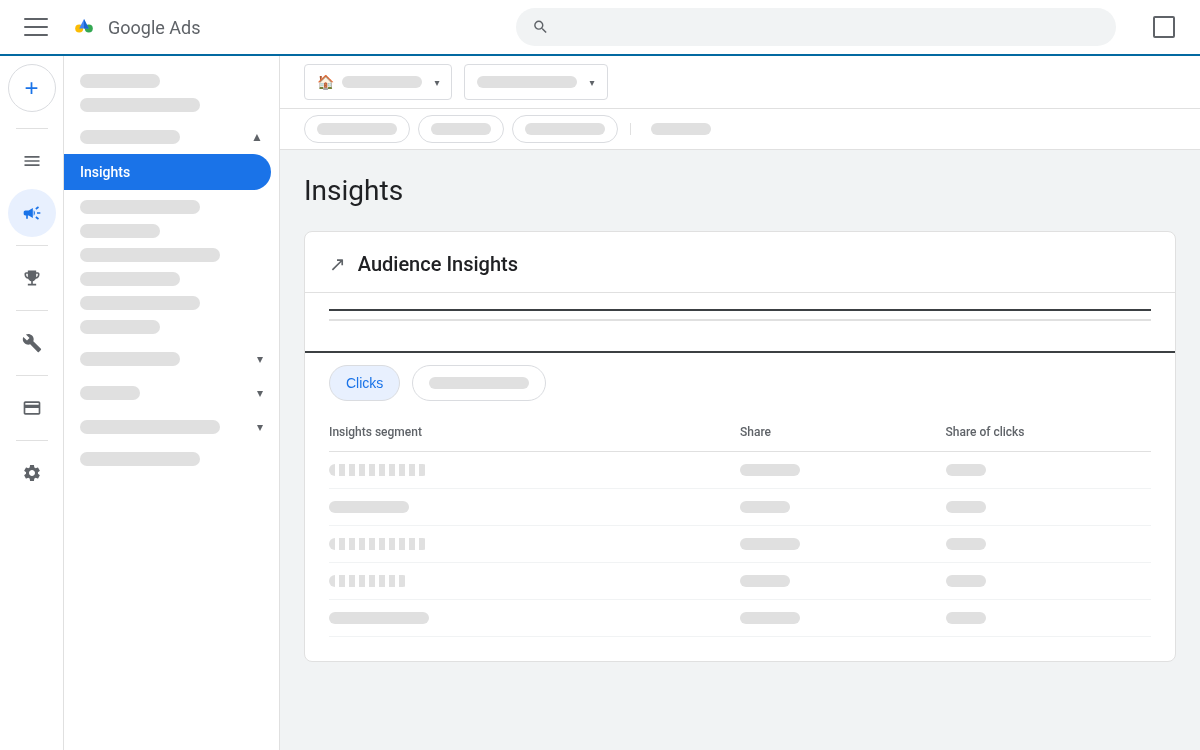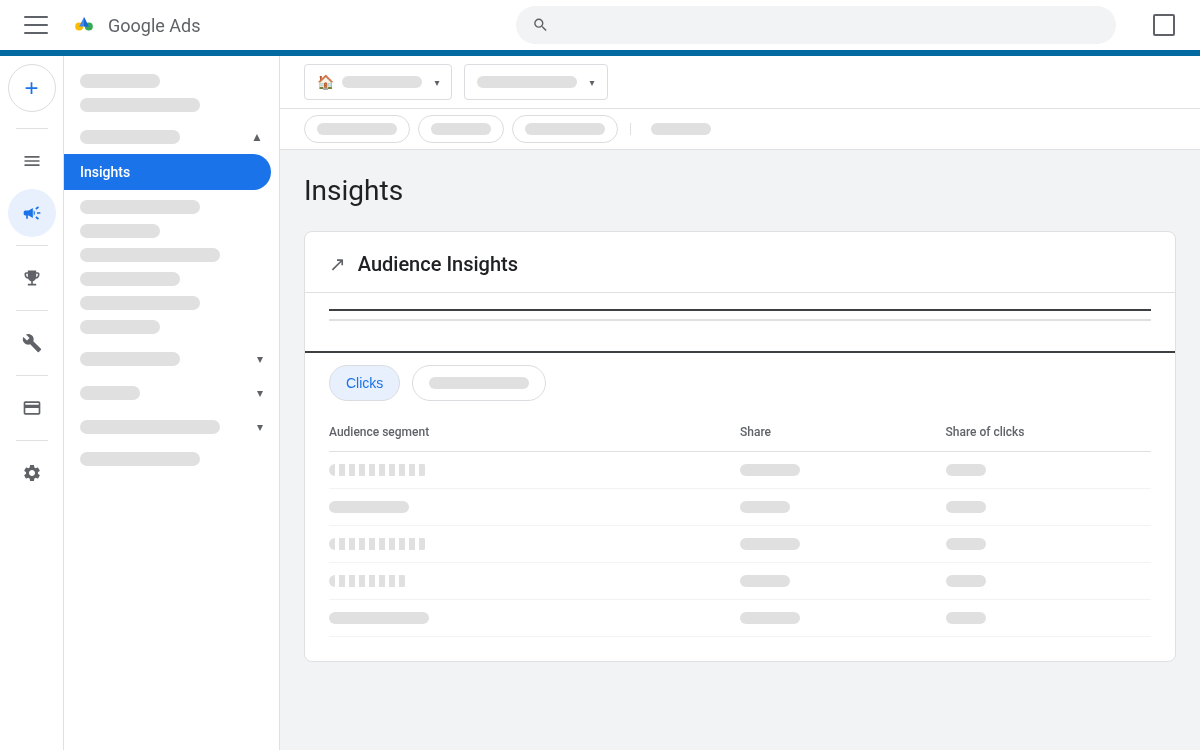--- a/index.html
+++ b/index.html
@@ -5,21 +5,21 @@
     * { margin: 0; padding: 0; box-sizing: border-box; }
     body { font-family: 'Google Sans', Roboto, Arial, sans-serif; background: #f1f3f4; width: 1200px; height: 750px; overflow: hidden; display: flex; flex-direction: column; }
 
     
     .top-nav {
       height: 56px;
       background: #fff;
       display: flex;
       align-items: center;
       padding: 0 16px;
-      border-bottom: 6px solid #0369a1;
+      border-bottom: 2px solid #0369a1;
       gap: 12px;
       flex-shrink: 0;
       z-index: 10;
     }
     .nav-menu-icon { width: 24px; height: 24px; display: flex; flex-direction: column; justify-content: space-around; cursor: pointer; }
     .nav-menu-icon span { display: block; height: 2px; background: #5f6368; border-radius: 1px; }
     .logo-area { display: flex; align-items: center; gap: 8px; }
     .logo-svg { width: 32px; height: 32px; }
     .app-name { font-size: 18px; color: #5f6368; font-weight: 400; }
     .search-bar {
@@ -430,21 +430,21 @@
 
         <div class="tabs-area">
           <button class="tab-btn">Clicks</button>
           <button class="tab-btn secondary">
             <div class="tab-skeleton"></div>
           </button>
         </div>
 
         <div class="table-area">
           <div class="table-header">
-            <div class="table-header-cell">Audience segment</div>
+            <div class="table-header-cell">Insights segment</div>
             <div class="table-header-cell">Share</div>
             <div class="table-header-cell">Share of clicks</div>
           </div>
 
           <div class="table-row">
             <div>
                 <div class="table-cell-skeleton dashed w100"></div>
               </div>
             <div>
                 <div class="table-cell-skeleton w60"></div>

